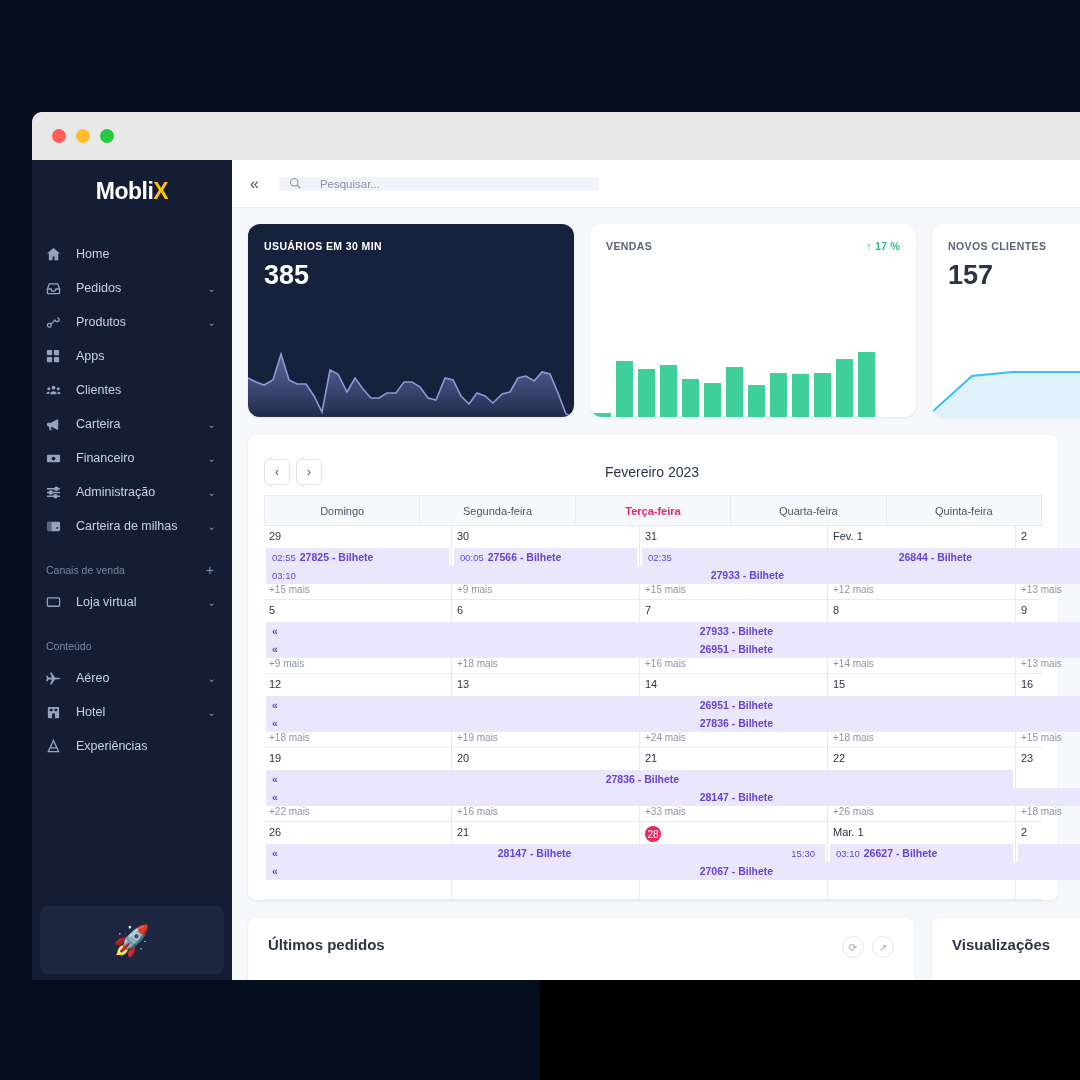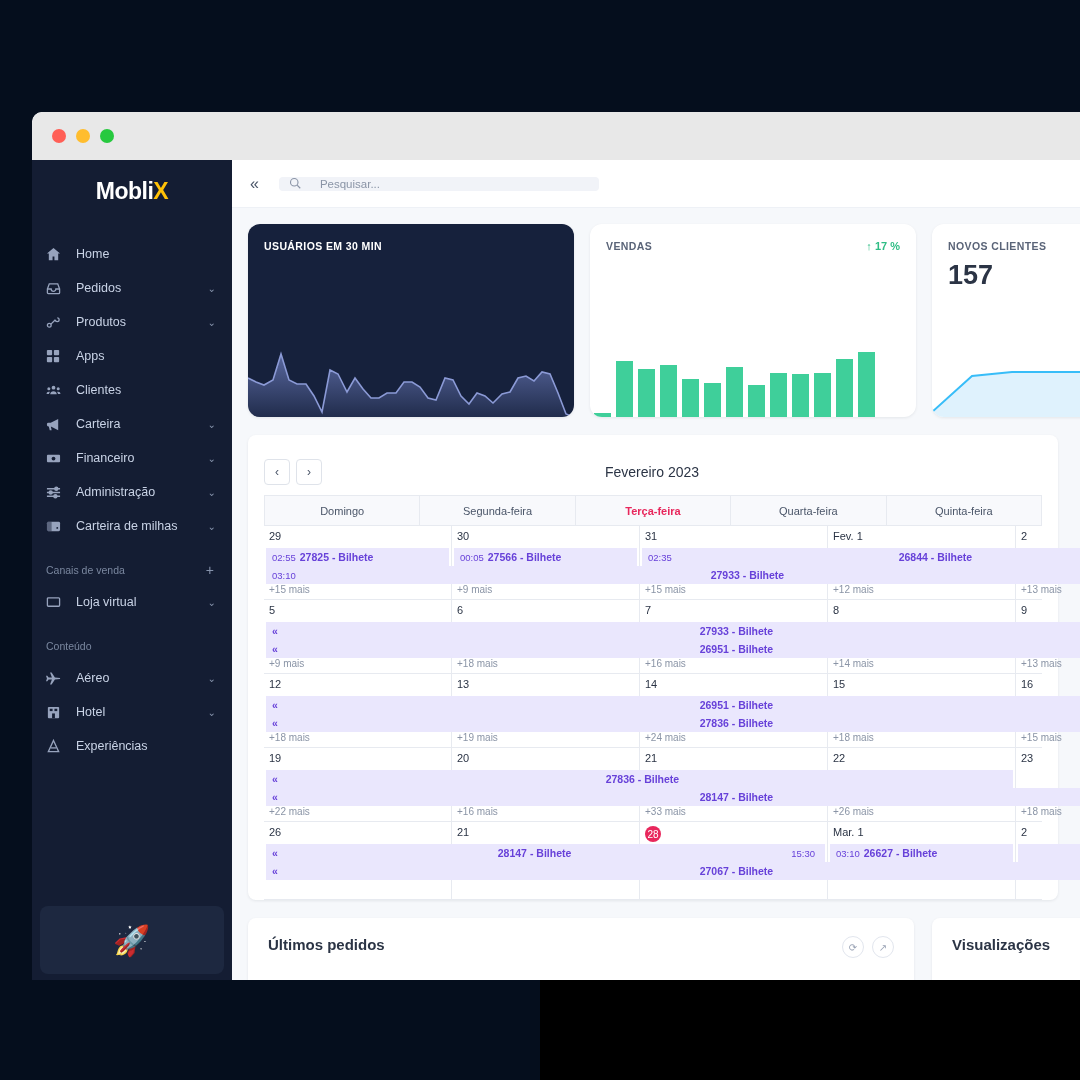--- a/index.html
+++ b/index.html
@@ -373,20 +373,21 @@
       </div>
 
       <div class="content">
 
         <div class="cards">
 
           <div class="card dark">
             <div class="c-head">
               <span class="c-title">USUÁRIOS EM 30 MIN</span>
             </div>
+            <div class="c-value">385</div>
             <div class="spark">
               <svg viewBox="0 0 326 75" preserveAspectRatio="none">
                 <defs>
                     <linearGradient id="gA" x1="0" y1="0" x2="0" y2="1">
                   <stop offset="0" stop-color="#6f7fc0" stop-opacity=".75"></stop>
                   <stop offset="1" stop-color="#6f7fc0" stop-opacity=".12"></stop>
                 </linearGradient>
                   </defs>
                 <path d="M0,36 L8,40 L16,43 L25,38 L33,12 L41,38 L49,42 L58,42 L66,54 L74,70 L82,28 L90,32 L99,50 L107,36 L115,47 L123,56 L131,56 L139,51 L148,51 L156,40 L164,40 L172,45 L180,56 L188,58 L197,36 L205,38 L213,54 L221,62 L229,51 L237,54 L245,61 L254,52 L262,50 L270,36 L278,34 L286,39 L294,30 L302,32 L310,51 L318,72 L326,75 L326,75 L0,75 Z" fill="url(#gA)"></path>
                 <path d="M0,36 L8,40 L16,43 L25,38 L33,12 L41,38 L49,42 L58,42 L66,54 L74,70 L82,28 L90,32 L99,50 L107,36 L115,47 L123,56 L131,56 L139,51 L148,51 L156,40 L164,40 L172,45 L180,56 L188,58 L197,36 L205,38 L213,54 L221,62 L229,51 L237,54 L245,61 L254,52 L262,50 L270,36 L278,34 L286,39 L294,30 L302,32 L310,51 L318,72 L326,75" fill="none" stroke="#8b9ad6" stroke-width="1.6"></path>

